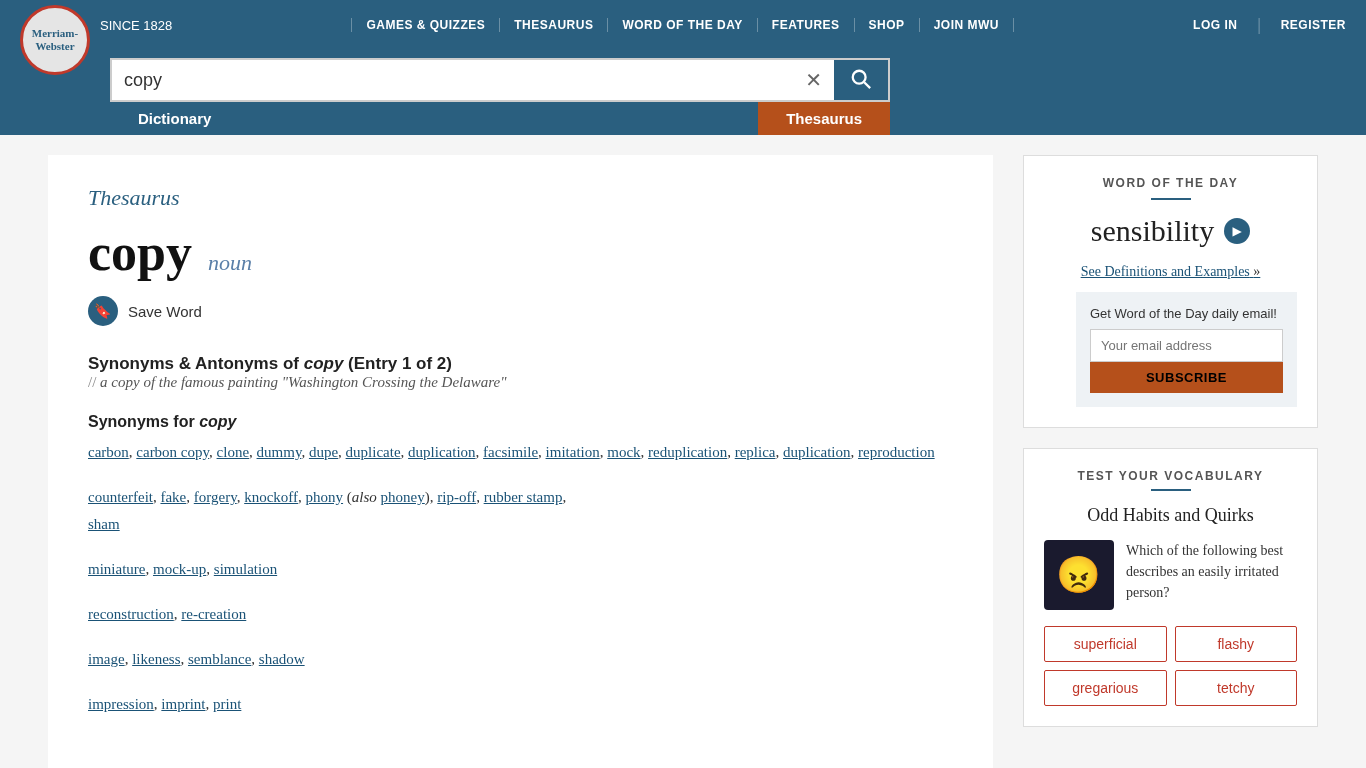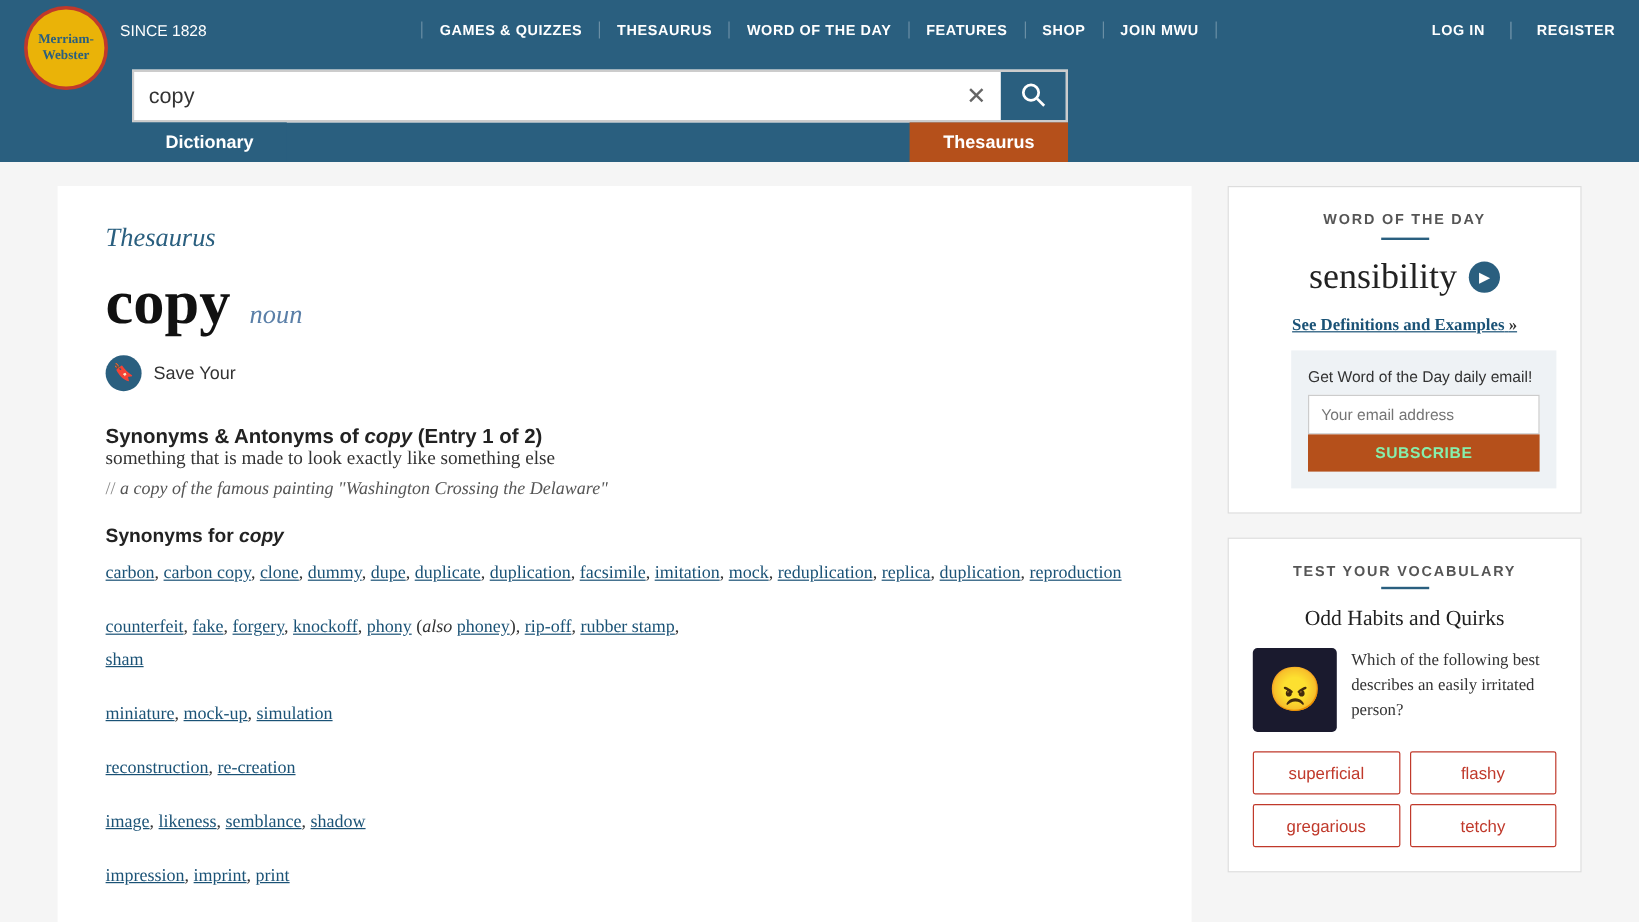--- a/index.html
+++ b/index.html
@@ -17,21 +17,21 @@
     .logo-area {
       display: flex;
       align-items: center;
       gap: 10px;
       flex-shrink: 0;
     }
     .logo-circle {
       width: 70px;
       height: 70px;
       border-radius: 50%;
-      background: #eab308;
+      background: #e5e5e5;
       border: 3px solid #c0392b;
       display: flex;
       align-items: center;
       justify-content: center;
       flex-direction: column;
       margin-top: 30px;
       flex-shrink: 0;
       z-index: 10;
       position: relative;
       font-family: Liberation Serif, serif;
@@ -317,21 +317,20 @@
     }
     .audio-icon-inner { color: white; font-size: 12px; }
     .wotd-link {
       color: #1a5276;
       text-decoration: underline;
       font-family: Georgia, serif;
       font-size: 14px;
       cursor: pointer;
       display: block;
       margin-bottom: 4px;
-      font-weight: bold;
     }
     .wotd-arrow { color: #333; }
     .email-section {
       background: #eef2f5;
       padding: 14px;
       margin-top: 12px;
       margin-left: 32px;
     }
     .email-label {
       font-family: Arial, sans-serif;
@@ -348,21 +347,21 @@
     .email-input {
       flex: 1;
       border: 1px solid #ccc;
       padding: 8px 10px;
       font-size: 13px;
       outline: none;
       color: #999;
     }
     .subscribe-btn {
       background: #b5501b;
-      color: #86efac;
+      color: #000000;
       border: none;
       padding: 8px 14px;
       font-size: 13px;
       font-weight: bold;
       cursor: pointer;
       font-family: Arial, sans-serif;
       letter-spacing: 0.5px;
     }
 
     
@@ -510,27 +509,26 @@
 
         <div class="word-heading">
           <span class="word-main">copy</span>
           <span class="word-pos">noun</span>
         </div>
 
         <div class="save-word">
           <div class="bookmark-icon">
             <span>🔖</span>
           </div>
-          <span class="save-word-text">Save Your</span>
+          <span class="save-word-text">Save Word</span>
         </div>
 
         <div class="section-title">
           <strong>Synonyms &amp; Antonyms of <em>copy</em> (Entry 1 of 2)</strong>
         </div>
-        <div class="definition-text">something that is made to look exactly like something else</div>
         <div class="example-text">
           <span class="double-slash">// </span><span>a <em>copy</em> of the famous painting "Washington Crossing the Delaware"</span>
         </div>
 
         <div class="synonyms-section">
           <div class="synonyms-header">Synonyms for <em>copy</em></div>
           <div class="synonym-list">
             <a class="synonym-link">carbon</a>,
             <a class="synonym-link">carbon copy</a>,
             <a class="synonym-link">clone</a>,

